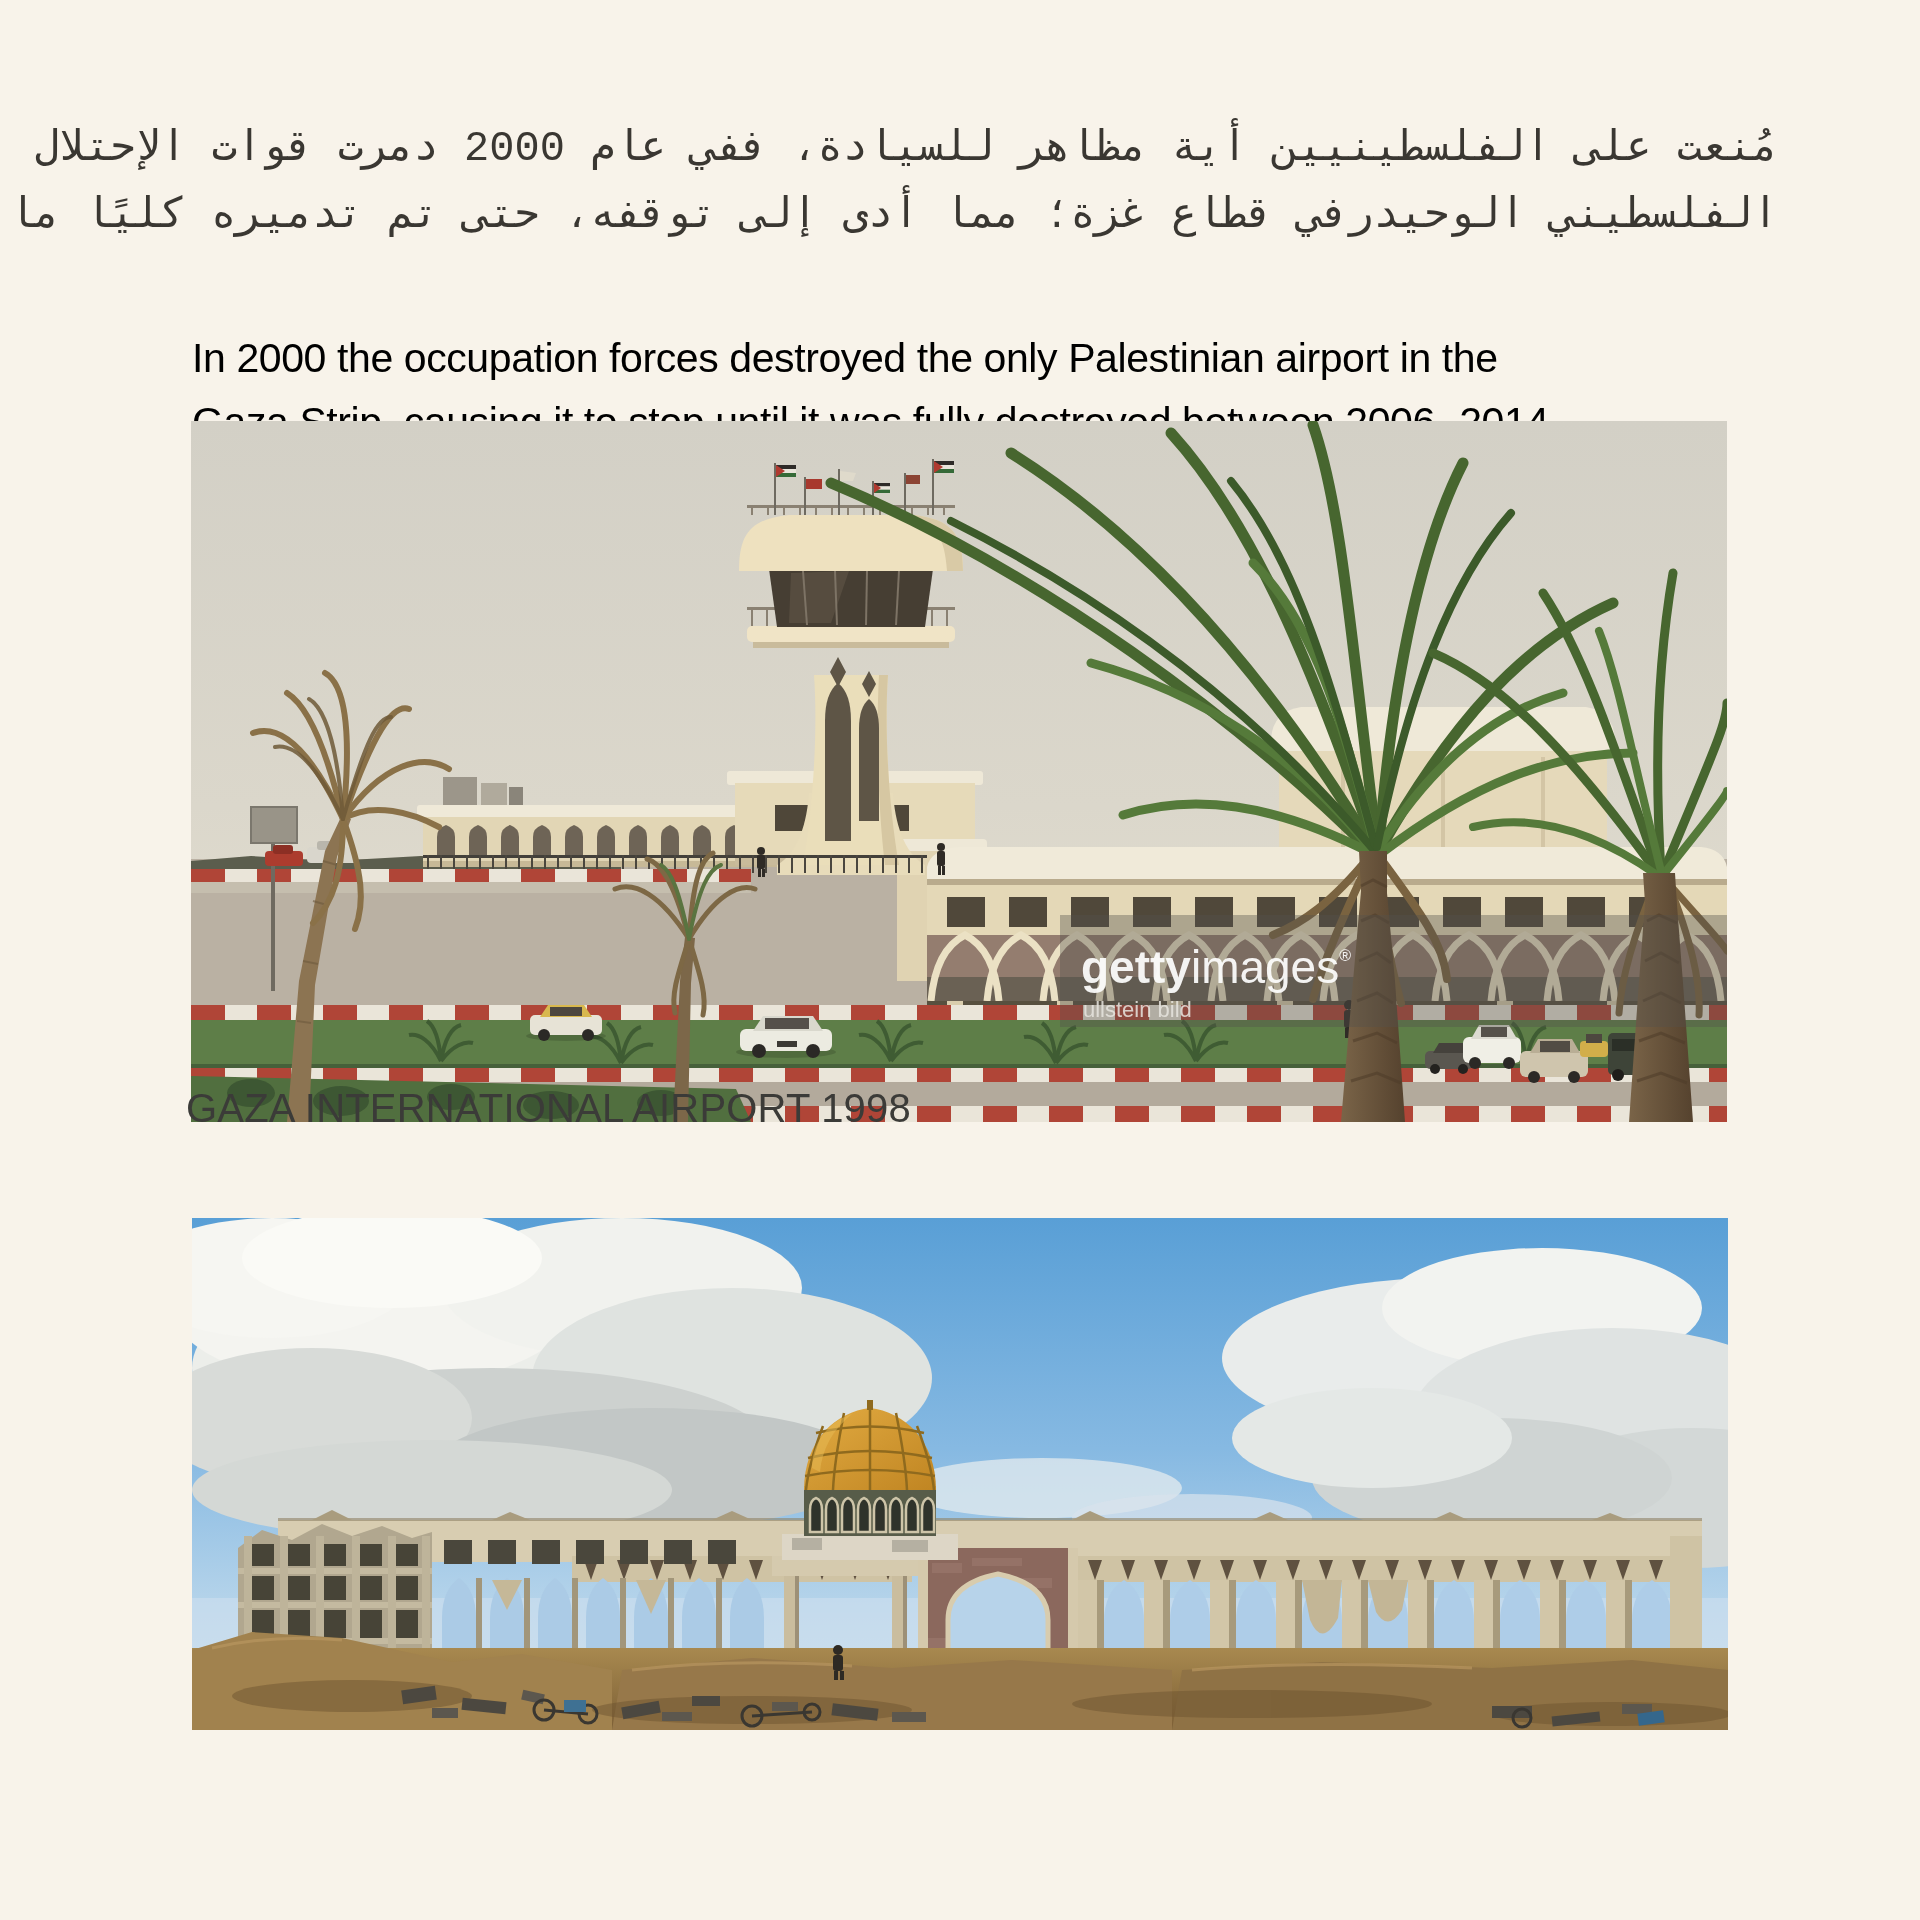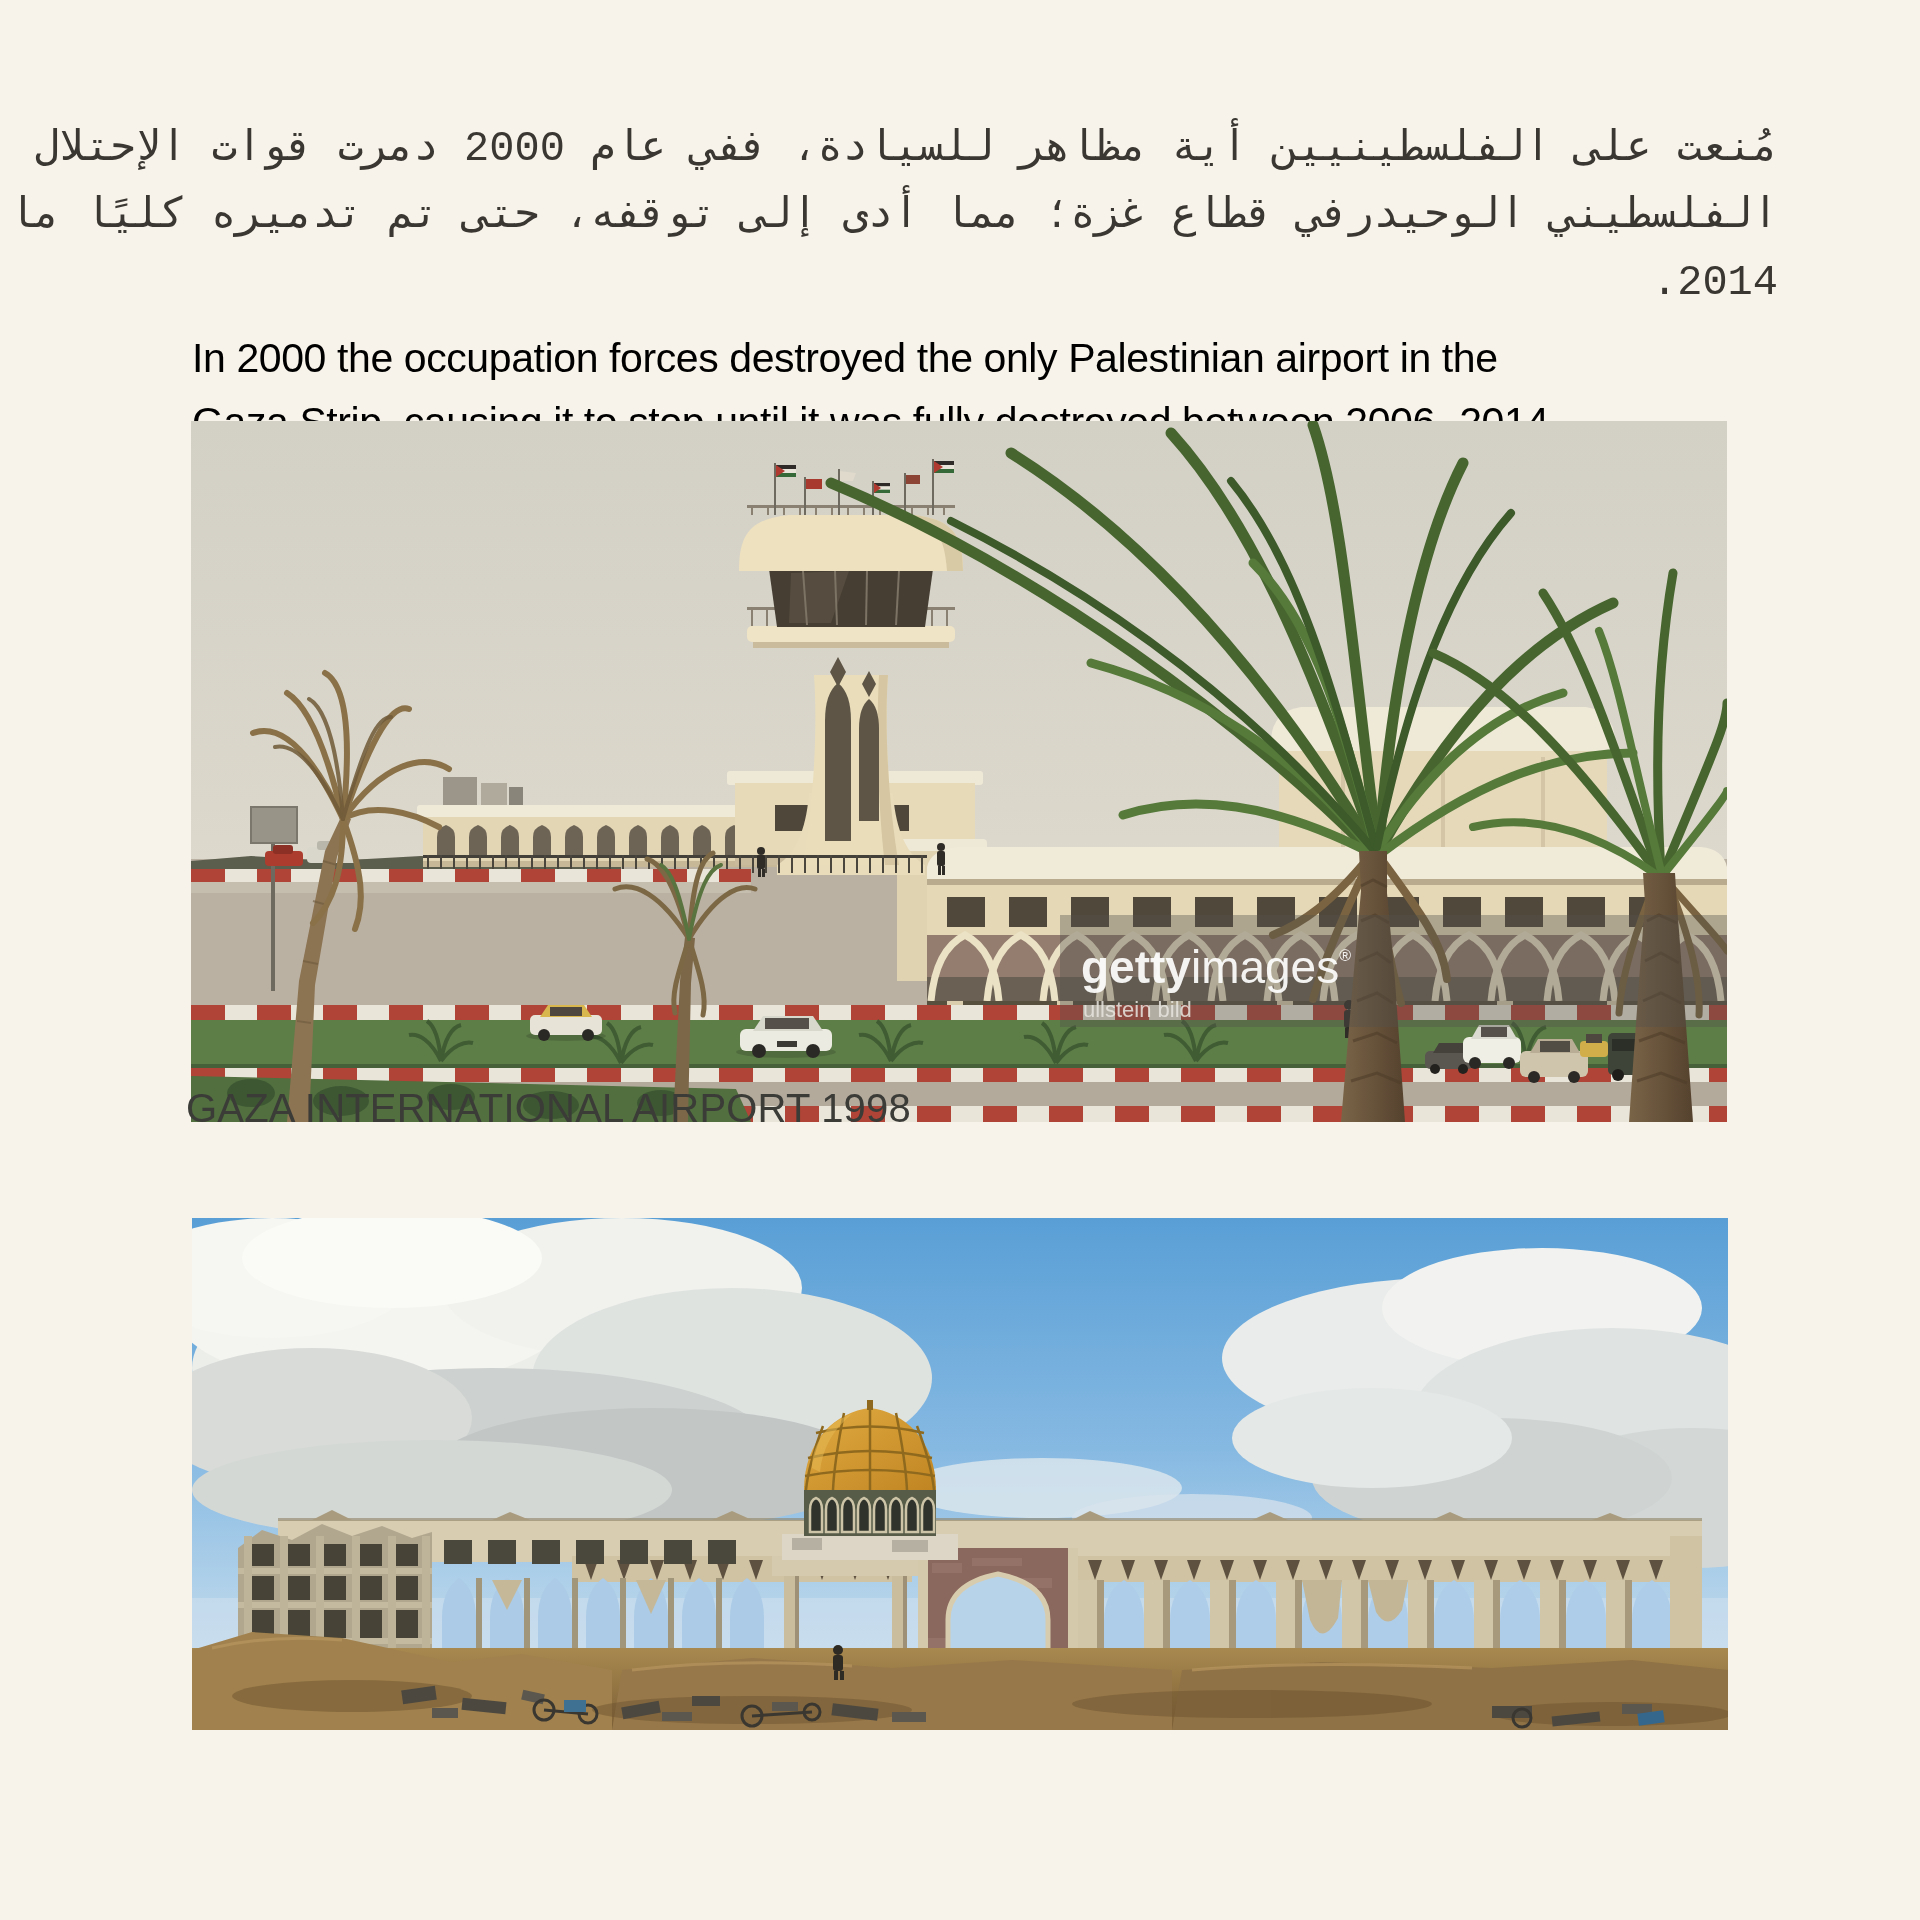--- a/index.html
+++ b/index.html
@@ -21,21 +21,20 @@
   #caption-2014{top:1750px;}
 </style>
 </head>
 <body>
 
 <div class="canvas">
 
   <div class="arabic">
     <div class="ln">مُنعت على الفلسطينيين أية مظاهر للسيادة، ففي عام 2000 دمرت قوات الإحتلال المطار</div>
     <div class="ln">الفلسطيني الوحيدرفي قطاع غزة؛ مما أدى إلى توقفه، حتى تم تدميره كليًا ما بين 2000-</div>
-    <div class="ln">2014.</div>
   </div>
 
   <div class="english">
     <div class="ln">In 2000 the occupation forces destroyed the only Palestinian airport in the</div>
     <div class="ln">Gaza Strip, causing it to stop until it was fully destroyed between 2006- 2014.</div>
   </div>
 
   <div class="photo" id="photo-1998">
   <svg width="1536" height="701" viewBox="0 0 1536 701" xmlns="http://www.w3.org/2000/svg">
     <defs>

